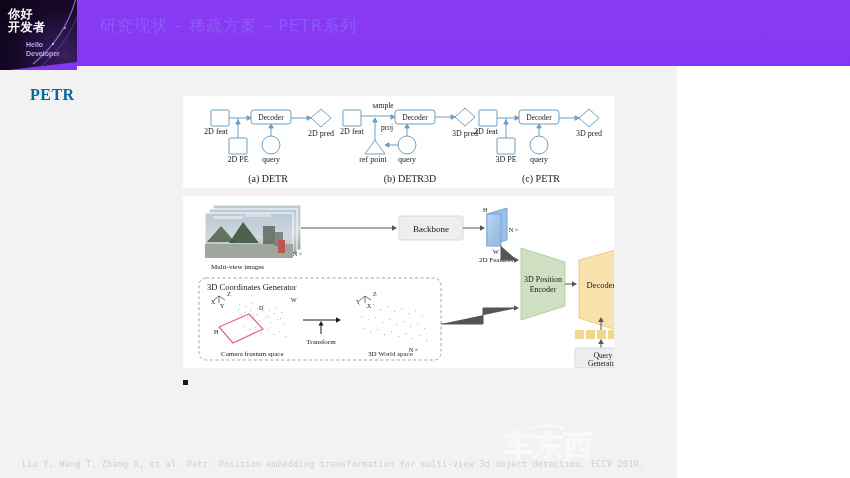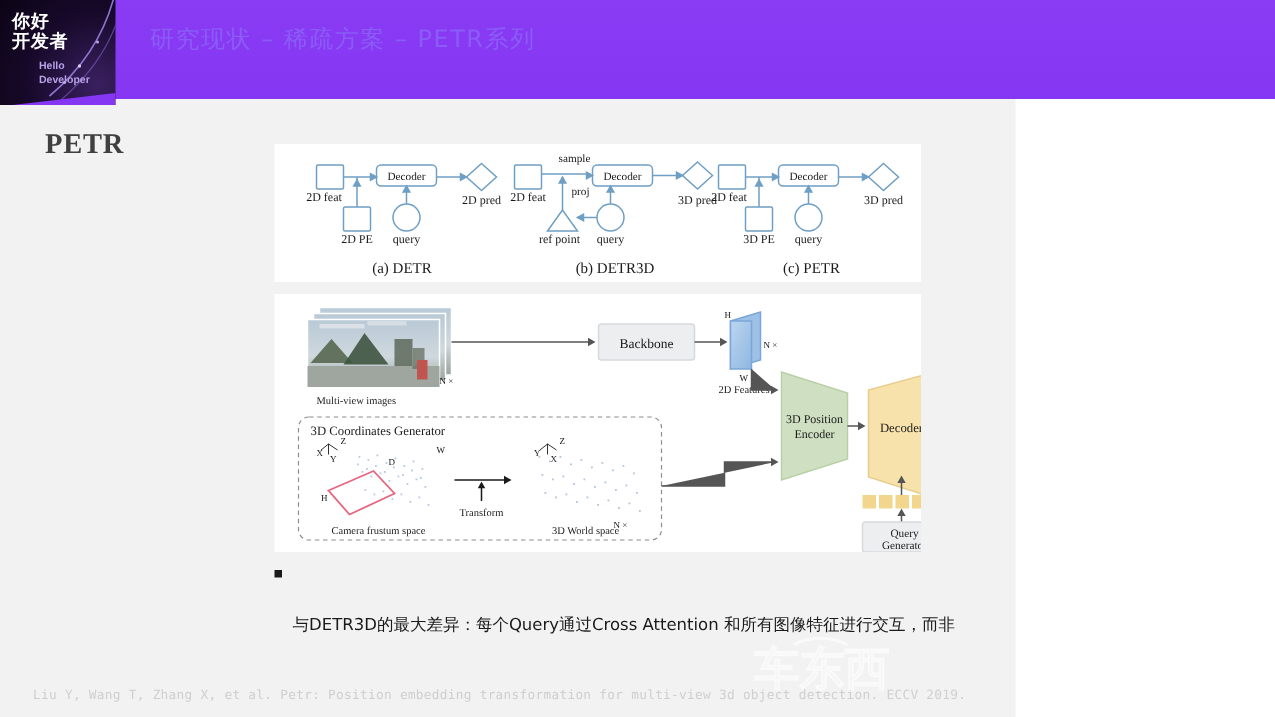--- a/index.html
+++ b/index.html
@@ -60,22 +60,22 @@
     letter-spacing: 1px;
     font-family: "DejaVu Sans", sans-serif;
     white-space: nowrap;
   }
 
   
   .section-label {
     position: absolute; left: 30px; top: 86px;
     font-family: "Liberation Serif", serif;
     font-weight: 700;
-    font-size: 19px;
-    color: #404040;
+    font-size: 16px;
+    color: #0369a1;
     letter-spacing: .5px;
   }
 
   
   .fig1 {
     position: absolute; left: 183px; top: 96px;
     width: 431px; height: 92px;
     background: #ffffff;
   }
   .fig1 svg { display: block; }
@@ -476,21 +476,20 @@
         <text x="420" y="162">Query</text>
         <text x="420" y="170">Generator</text>
       </g>
     </svg>
   </div>
 
   <div class="bullets">
     <div class="bullet-row">
       <div class="bullet-sq"></div>
       <div class="bullet-text">
-        <div>与DETR3D的最大差异：每个Query通过Cross Attention 和所有图像特征进行交互，而非</div>
       </div>
     </div>
 
   </div>
 
   <div class="citation">Liu Y, Wang T, Zhang X, et al. Petr: Position embedding transformation for multi-view 3d object detection. ECCV 2019.</div>
 
   <div class="watermark">
     <svg width="168" height="42" viewBox="0 0 168 42" aria-hidden="true">
       <g fill="none" stroke="#ffffff" stroke-width="2.4" opacity=".9" font-family="DejaVu Sans, sans-serif">

